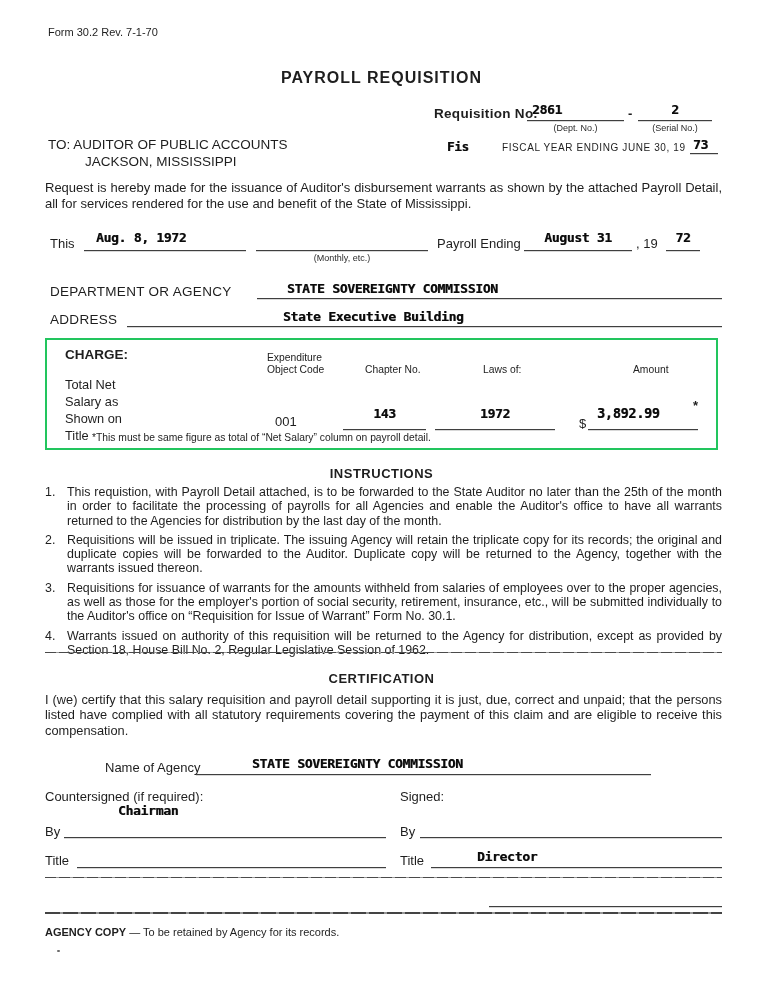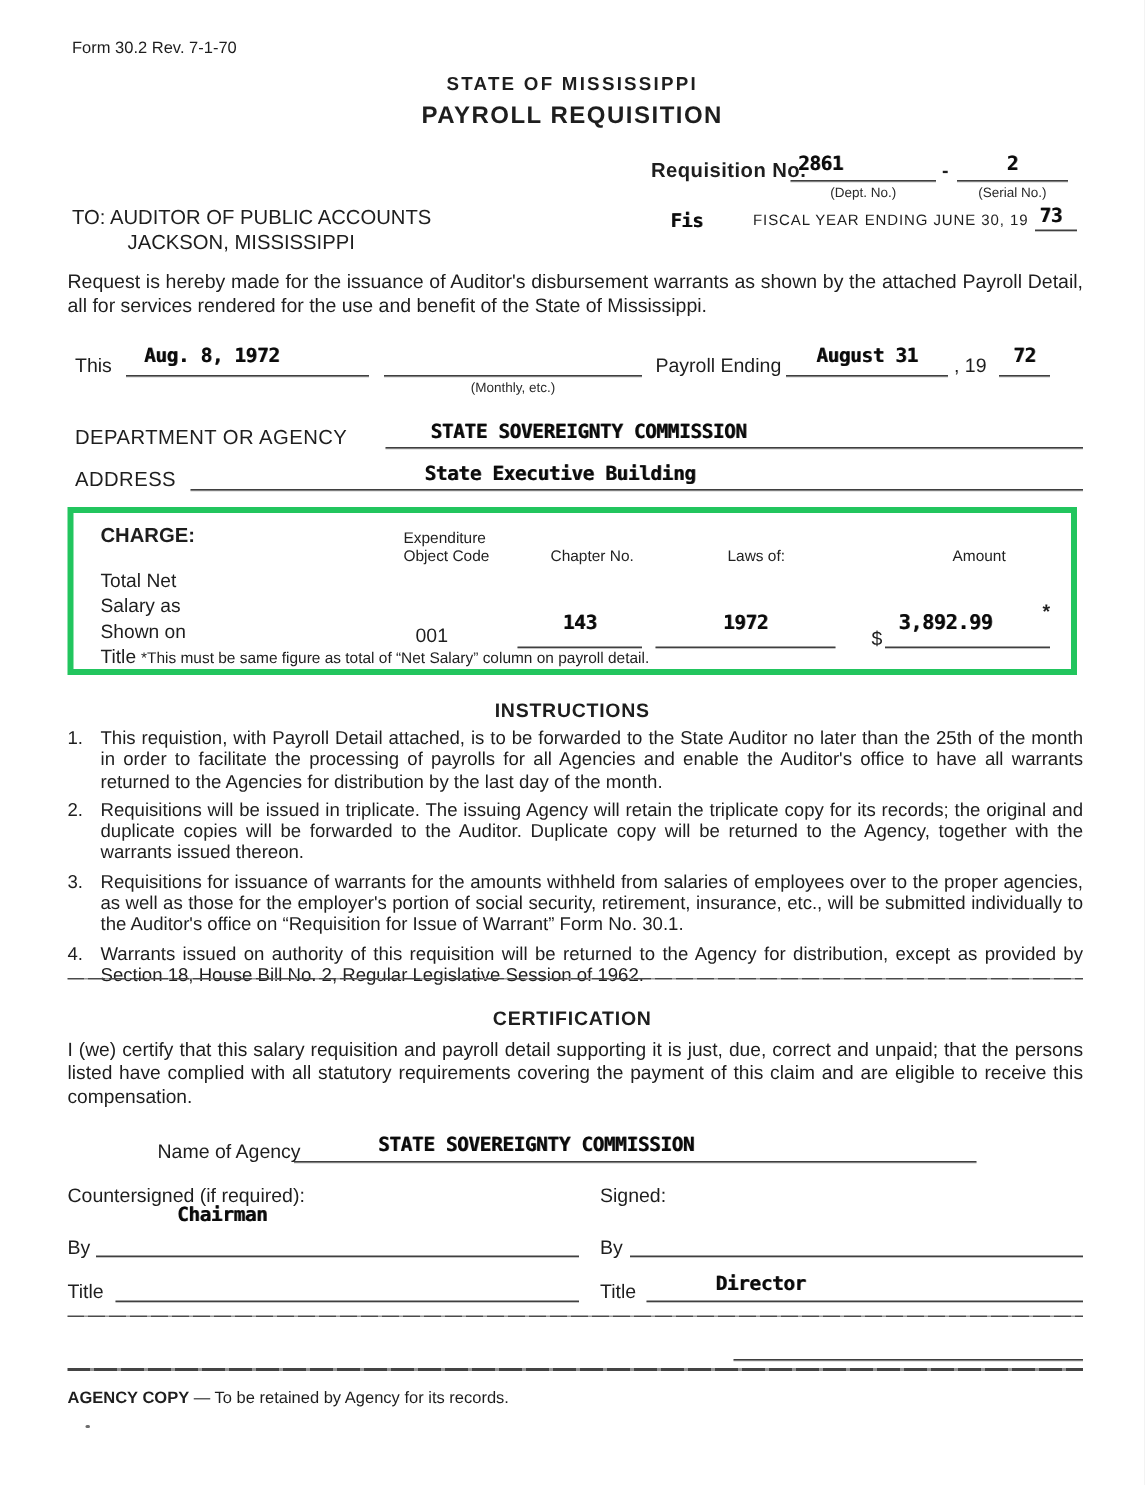--- a/index.html
+++ b/index.html
@@ -18,36 +18,35 @@
   .typed{
     font-family:"DejaVu Sans Mono", monospace;font-weight:bold;color:#0b0b0b;
     font-size:13px;letter-spacing:-.3px;text-shadow:.5px 0 0 rgba(10,10,10,.65);
     white-space:nowrap;
   }
   .blank{position:absolute;height:1px;background:#3f3f3f;box-shadow:0 .6px 0 rgba(70,70,70,.35);}
   .hr-thin{position:absolute;height:1px;background:repeating-linear-gradient(90deg,#4a4a4a 0 11px,#9a9a9a 11px 14px);}
   .hr-heavy{position:absolute;height:2px;background:repeating-linear-gradient(90deg,#2f2f2f 0 15px,#8a8a8a 15px 18px);opacity:.9;}
   .charge-box{
     position:absolute;left:45px;top:338px;width:673px;height:112px;
-    border:4px solid #22c55e;box-sizing:border-box;
+    border:2px solid #22c55e;box-sizing:border-box;
   }
   .colhead{font-size:10.3px;line-height:11.5px;color:#222;}
   .instr{position:absolute;left:45px;top:485px;width:677px;}
   .instr-item{display:flex;margin-bottom:5px;}
   .instr-num{width:22px;flex:0 0 22px;font-size:12.4px;line-height:14.3px;}
   .instr-text{flex:1;font-size:12.4px;line-height:14.3px;text-align:justify;}
   .dot{position:absolute;width:3px;height:2px;background:#6d6d6d;border-radius:1px;}
 </style>
 </head>
 <body>
 
 <div class="page">
 
   <div class="abs t" style="left:48px;top:25px;font-size:11px;text-align:right;">Form 30.2 Rev. 7-1-70</div>
-  <div class="abs center bold" style="left:0;right:0;top:49px;font-size:12.5px;letter-spacing:1.5px;">STATE OF MISSISSIPPI</div>
   <div class="abs center bold" style="left:0;right:0;top:69px;font-size:16px;letter-spacing:1px;">PAYROLL REQUISITION</div>
 
   <div class="abs bold" style="left:434px;top:106px;font-size:13.5px;letter-spacing:.3px;">Requisition No.</div>
   <div class="abs typed" style="left:532px;top:102px;">2861</div>
   <div class="blank" style="left:527px;top:120px;width:97px;"></div>
   <div class="abs bold" style="left:628px;top:106px;font-size:13px;">-</div>
   <div class="abs typed center" style="left:638px;top:102px;width:74px;">2</div>
   <div class="blank" style="left:638px;top:120px;width:74px;"></div>
   <div class="abs small center" style="left:527px;top:123px;width:97px;">(Dept. No.)</div>
   <div class="abs small center" style="left:638px;top:123px;width:74px;">(Serial No.)</div>

